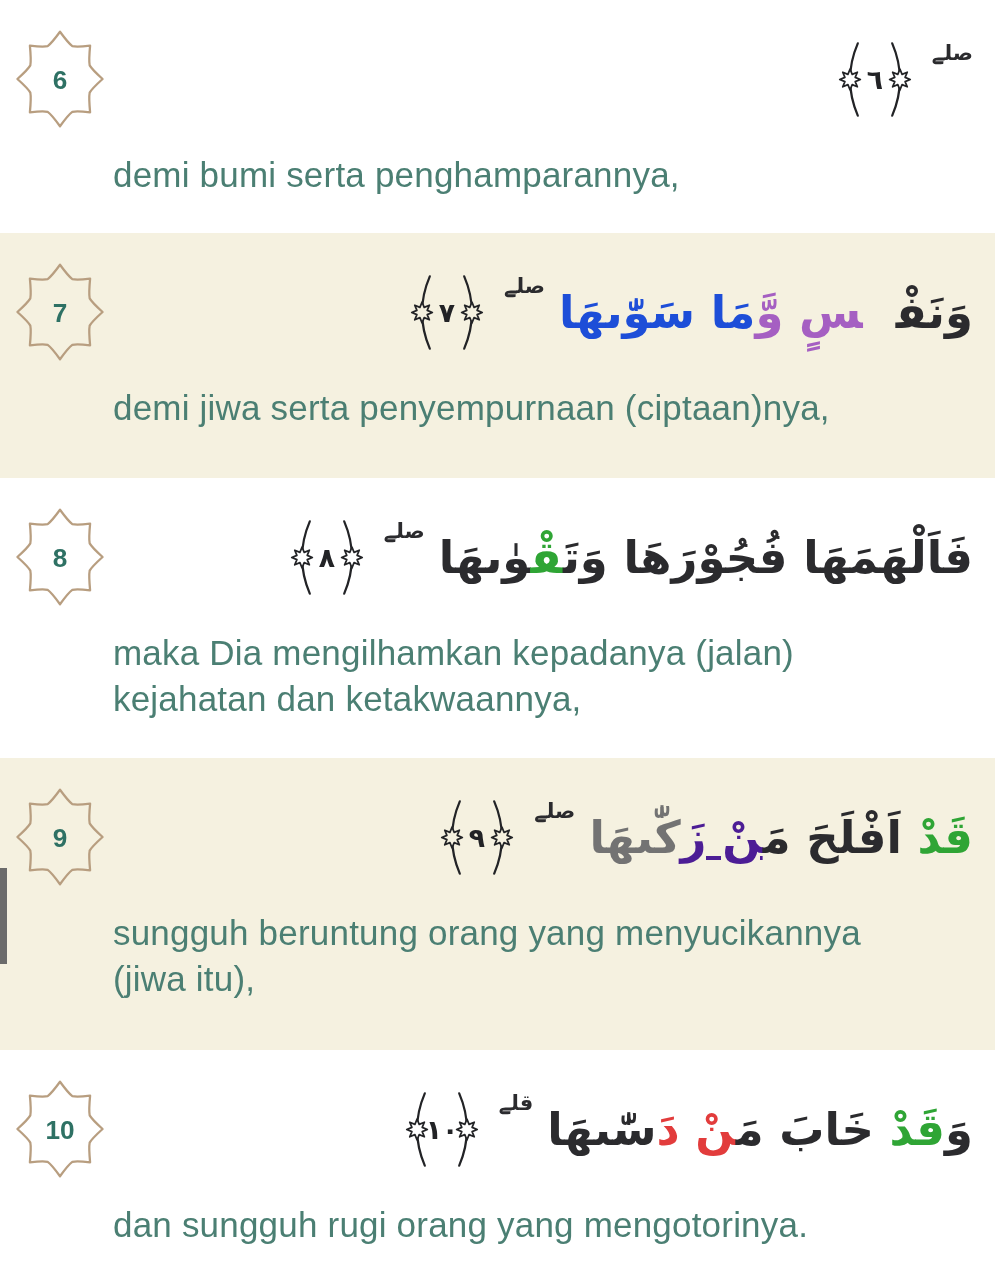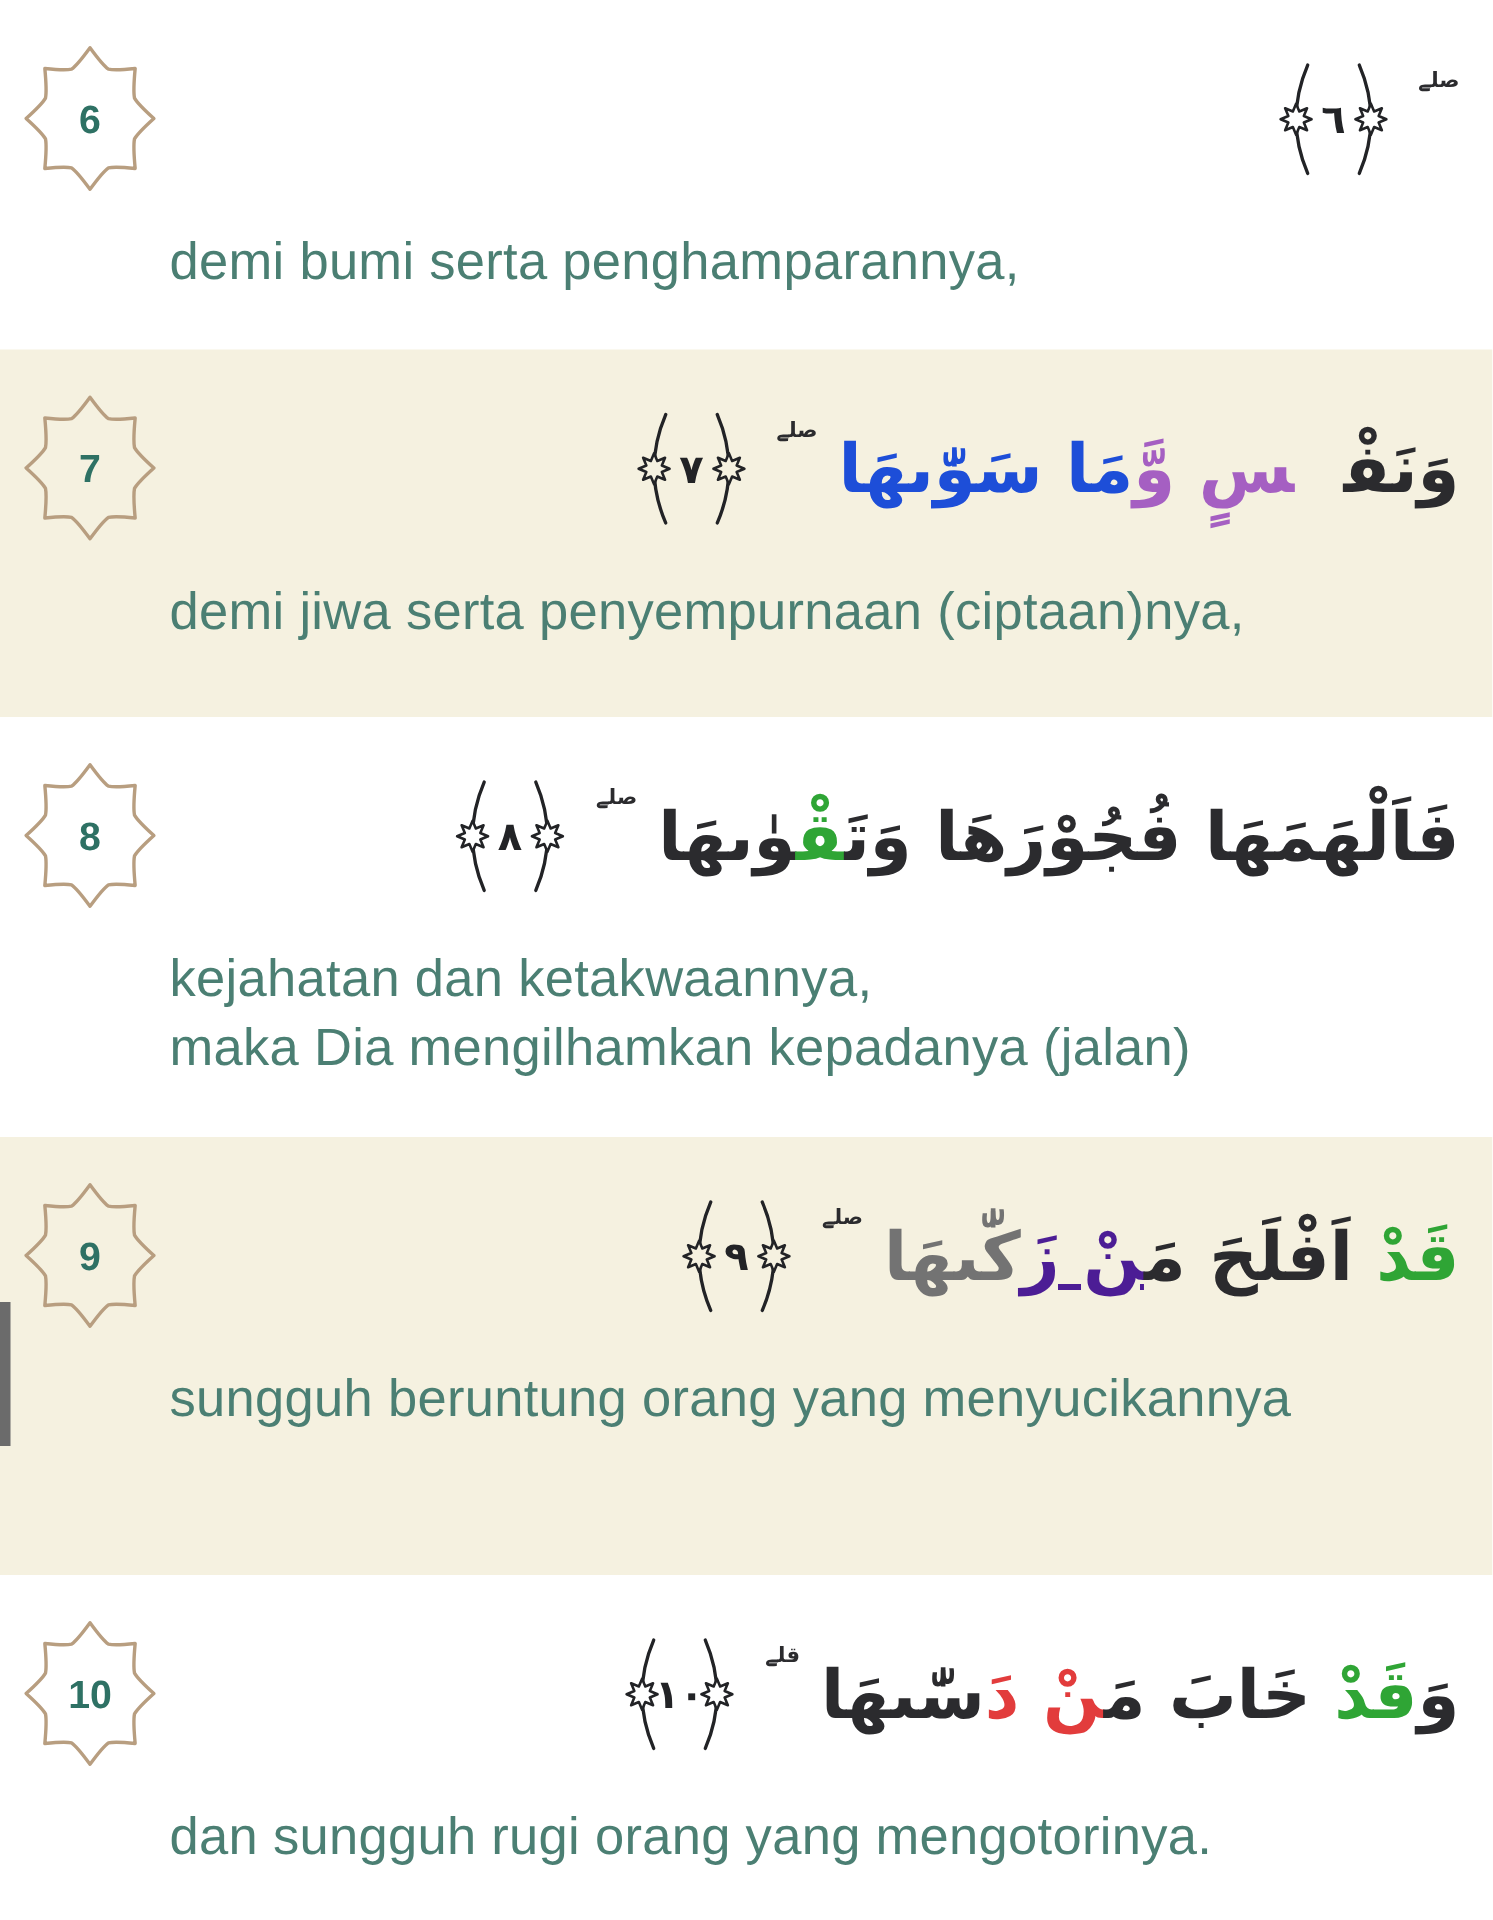--- a/index.html
+++ b/index.html
@@ -27,21 +27,21 @@
   .badge-number{fill:var(--badge-number);font-family:"Liberation Sans",sans-serif;
     font-size:30px;font-weight:bold;text-anchor:middle;}
 
   .arabic-line{
     direction:rtl;display:flex;align-items:center;gap:14px;
     height:106px;margin-top:26px;padding:0 22px 0 130px;
     font-family:"DejaVu Sans",sans-serif;font-weight:bold;font-size:45px;
     color:var(--ink);white-space:nowrap;
   }
   .arabic-text{line-height:1;}
-  .pause-mark{font-size:14px;transform:translateY(-26px);color:var(--ink);}
+  .pause-mark{font-size:21px;transform:translateY(-26px);color:var(--ink);}
   .ayah-marker{width:86px;height:95px;flex:0 0 auto;}
   .arc{fill:none;stroke:#222326;stroke-width:2.6;stroke-linecap:round;}
   .rosette{stroke:#222326;stroke-width:2;stroke-linejoin:round;}
   .bg-white .rosette{fill:var(--bg-white);}
   .bg-beige .rosette{fill:var(--bg-beige);}
   .ayah-numeral{fill:#222326;font-family:"DejaVu Sans",sans-serif;font-size:31px;
     font-weight:bold;text-anchor:middle;}
 
   .translation{margin:20px 24px 0 113px;color:var(--teal);
     font-size:35px;line-height:46px;letter-spacing:0.2px;}
@@ -110,22 +110,22 @@
       <span class="pause-mark">صلے</span>
       <svg class="ayah-marker" viewBox="0 0 100 110">
         <path class="arc" d="M 70 13 Q 88 55 70 97"></path>
         <path class="arc" d="M 30 13 Q 12 55 30 97"></path>
         <path class="rosette rosette-right" d="M79.0 43.0 L81.5 49.0 L87.5 46.5 L85.0 52.5 L91.0 55.0 L85.0 57.5 L87.5 63.5 L81.5 61.0 L79.0 67.0 L76.5 61.0 L70.5 63.5 L73.0 57.5 L67.0 55.0 L73.0 52.5 L70.5 46.5 L76.5 49.0 Z"></path>
         <path class="rosette rosette-left" d="M21.0 43.0 L23.5 49.0 L29.5 46.5 L27.0 52.5 L33.0 55.0 L27.0 57.5 L29.5 63.5 L23.5 61.0 L21.0 67.0 L18.5 61.0 L12.5 63.5 L15.0 57.5 L9.0 55.0 L15.0 52.5 L12.5 46.5 L18.5 49.0 Z"></path>
         <text class="ayah-numeral" x="50" y="66">٨</text>
       </svg>
     </div>
     <div class="translation">
+        <div class="t-line">maka Dia mengilhamkan kepadanya (jalan)</div>
         <div class="t-line">kejahatan dan ketakwaannya,</div>
-        <div class="t-line">maka Dia mengilhamkan kepadanya (jalan)</div>
       </div>
   </section>
 
   <section class="verse-section bg-beige">
     <div class="badge">
       <svg class="badge-svg" viewBox="0 0 110 120">
         <path class="badge-path" d="M 40.9 22.3 Q 45.2 19.3 55.0 5.9 Q 64.8 19.3 69.1 22.3 Q 74.0 23.5 89.5 21.8 Q 87.9 38.9 89.0 44.4 Q 91.7 49.1 103.8 60.0 Q 91.7 70.9 89.0 75.6 Q 87.9 81.1 89.5 98.2 Q 74.0 96.5 69.1 97.7 Q 64.8 100.7 55.0 114.1 Q 45.2 100.7 40.9 97.7 Q 36.0 96.5 20.5 98.2 Q 22.1 81.1 21.0 75.6 Q 18.3 70.9 6.2 60.0 Q 18.3 49.1 21.0 44.4 Q 22.1 38.9 20.5 21.8 Q 36.0 23.5 40.9 22.3 Z"></path>
         <text class="badge-number" x="55" y="71">9</text>
       </svg>
     </div>
@@ -135,20 +135,21 @@
       <svg class="ayah-marker" viewBox="0 0 100 110">
         <path class="arc" d="M 70 13 Q 88 55 70 97"></path>
         <path class="arc" d="M 30 13 Q 12 55 30 97"></path>
         <path class="rosette rosette-right" d="M79.0 43.0 L81.5 49.0 L87.5 46.5 L85.0 52.5 L91.0 55.0 L85.0 57.5 L87.5 63.5 L81.5 61.0 L79.0 67.0 L76.5 61.0 L70.5 63.5 L73.0 57.5 L67.0 55.0 L73.0 52.5 L70.5 46.5 L76.5 49.0 Z"></path>
         <path class="rosette rosette-left" d="M21.0 43.0 L23.5 49.0 L29.5 46.5 L27.0 52.5 L33.0 55.0 L27.0 57.5 L29.5 63.5 L23.5 61.0 L21.0 67.0 L18.5 61.0 L12.5 63.5 L15.0 57.5 L9.0 55.0 L15.0 52.5 L12.5 46.5 L18.5 49.0 Z"></path>
         <text class="ayah-numeral" x="50" y="66">٩</text>
       </svg>
     </div>
     <div class="translation">
         <div class="t-line">sungguh beruntung orang yang menyucikannya</div>
+        <div class="t-line">(jiwa itu),</div>
       </div>
   </section>
 
   <section class="verse-section bg-white">
     <div class="badge">
       <svg class="badge-svg" viewBox="0 0 110 120">
         <path class="badge-path" d="M 40.9 22.3 Q 45.2 19.3 55.0 5.9 Q 64.8 19.3 69.1 22.3 Q 74.0 23.5 89.5 21.8 Q 87.9 38.9 89.0 44.4 Q 91.7 49.1 103.8 60.0 Q 91.7 70.9 89.0 75.6 Q 87.9 81.1 89.5 98.2 Q 74.0 96.5 69.1 97.7 Q 64.8 100.7 55.0 114.1 Q 45.2 100.7 40.9 97.7 Q 36.0 96.5 20.5 98.2 Q 22.1 81.1 21.0 75.6 Q 18.3 70.9 6.2 60.0 Q 18.3 49.1 21.0 44.4 Q 22.1 38.9 20.5 21.8 Q 36.0 23.5 40.9 22.3 Z"></path>
         <text class="badge-number" x="55" y="71">10</text>
       </svg>
     </div>

